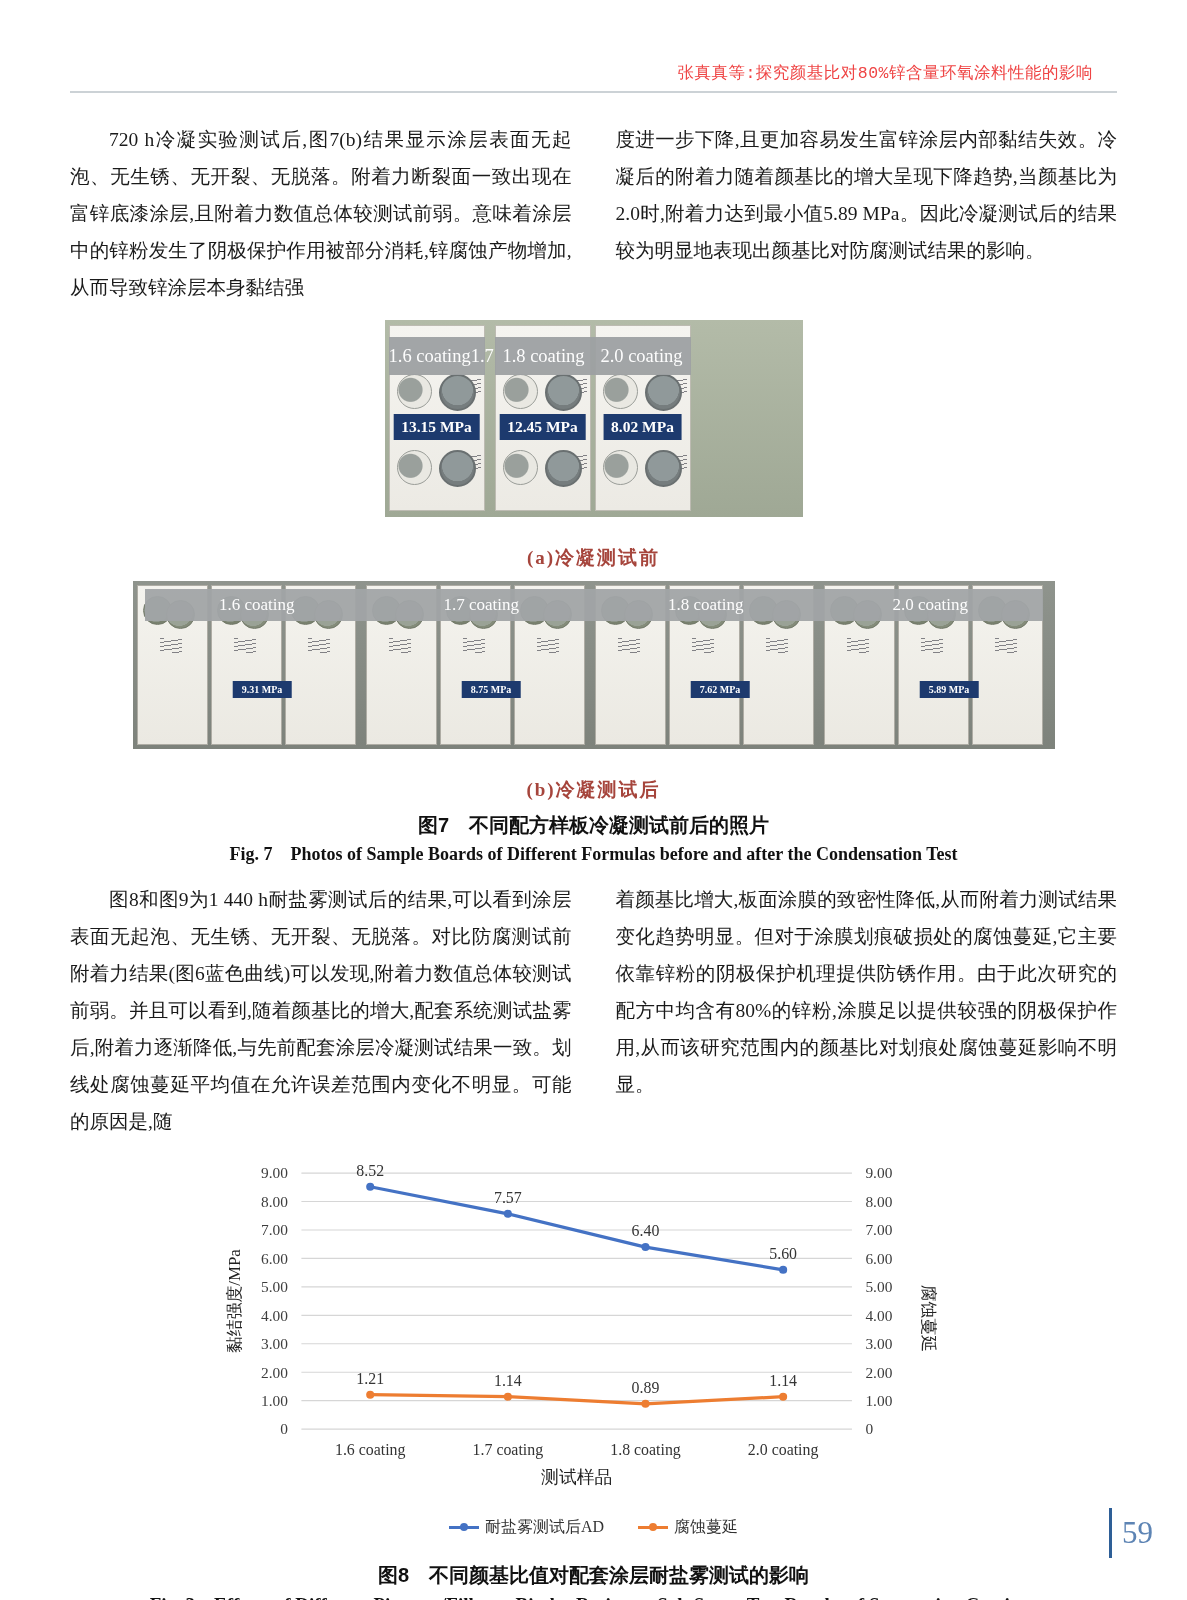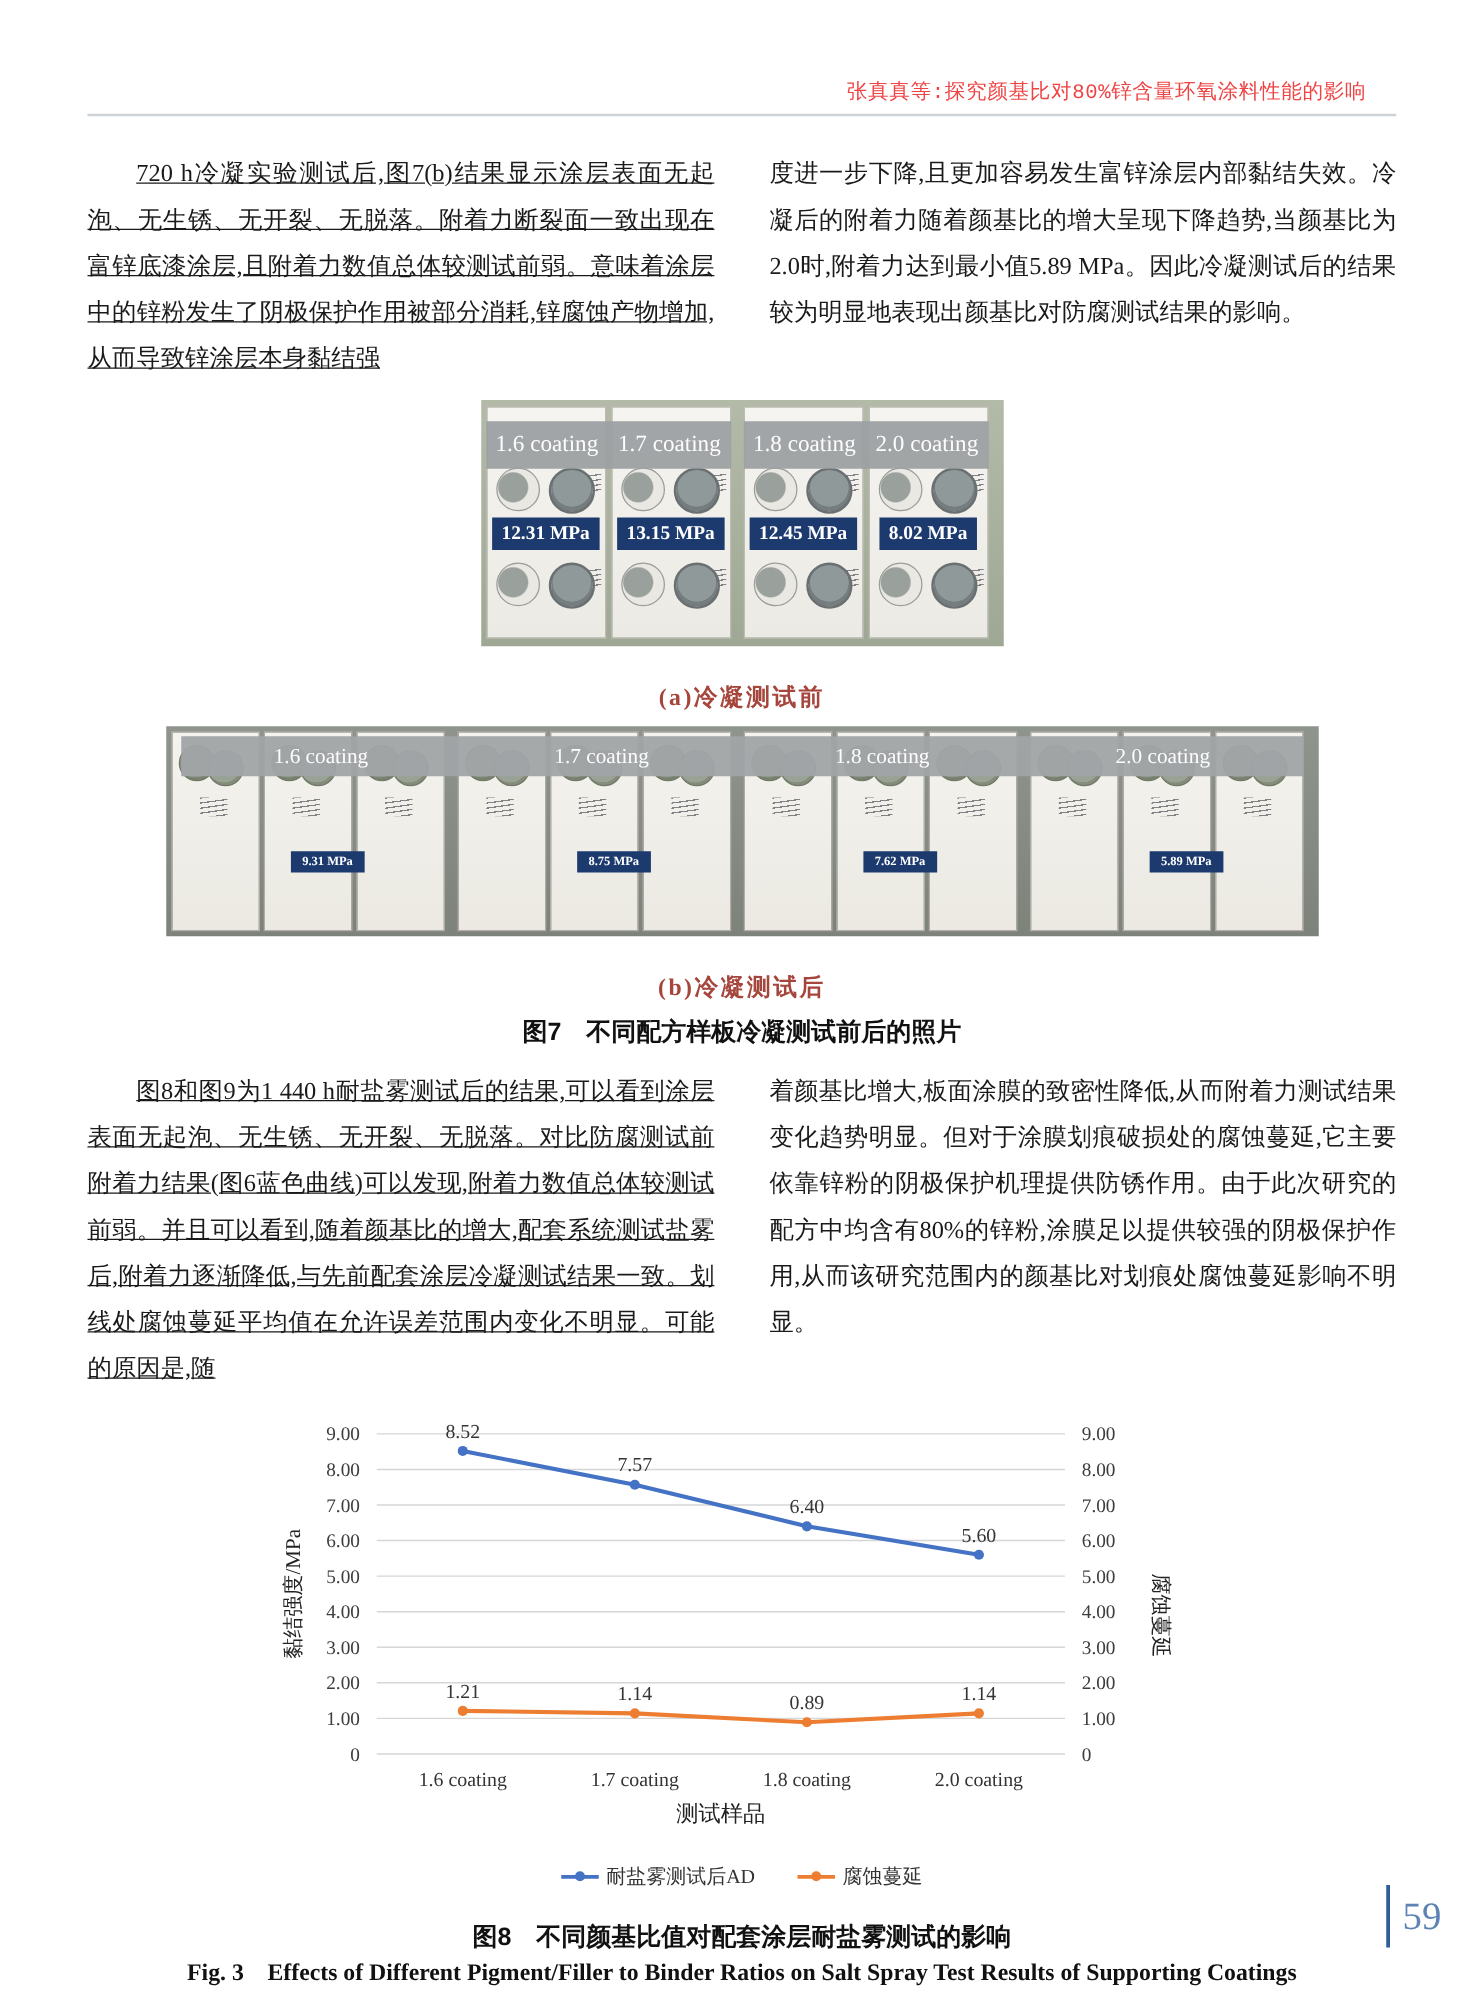--- a/index.html
+++ b/index.html
@@ -7,21 +7,21 @@
         font-family:"Liberation Serif","DejaVu Serif",serif;color:#1a1a1a;overflow:hidden;
         box-sizing:border-box;padding:62px 70px 0 70px;}
 
   
   .running-header{text-align:right;font-size:16.5px;color:#ef4444;letter-spacing:.5px;padding-right:24px;font-family:Liberation Mono, monospace;}
   .header-rule{border:none;border-top:2px solid #ccd2d6;margin:7px 0 0 0;}
 
   
   .two-col{display:flex;gap:44px;margin-top:28px;}
   .two-col p{flex:1;margin:0;font-size:19.5px;line-height:37px;text-align:justify;}
-  .indent{text-indent:2em;text-decoration:underline;}
+  .indent{text-indent:2em;}
 
   
   .fig7{margin:14px 0 0 0;}
   .photo-a{position:relative;display:flex;gap:10px;width:418px;margin:14px auto 0 auto;
            background:linear-gradient(#b3bba8,#9fa895);padding:5px 4px 6px 4px;box-sizing:border-box;}
   .subphoto{position:relative;display:flex;gap:4px;}
   .board-a{position:relative;width:96px;height:186px;background:linear-gradient(#f5f4f0,#eceae4);
            border:1px solid #bdbbb2;box-sizing:border-box;}
   .banner{position:absolute;display:flex;z-index:2;}
   .banner-a{top:12px;left:0;right:0;height:38px;background:rgba(157,160,162,.95);}
@@ -102,33 +102,20 @@
             <div class="spotrow row1">
               <div class="spot pulled"></div>
               <div class="spot dolly"></div>
             </div>
             <div class="spotrow row2">
               <div class="spot pulled"></div>
               <div class="spot dolly"></div>
             </div>
             <div class="scribble sc1"></div>
             <div class="scribble sc2"></div>
-            <div class="chip chip-a">12.31 MPa</div>
-          </div>
-          <div class="board-a">
-            <div class="spotrow row1">
-              <div class="spot pulled"></div>
-              <div class="spot dolly"></div>
-            </div>
-            <div class="spotrow row2">
-              <div class="spot pulled"></div>
-              <div class="spot dolly"></div>
-            </div>
-            <div class="scribble sc1"></div>
-            <div class="scribble sc2"></div>
             <div class="chip chip-a">13.15 MPa</div>
           </div>
           <div class="banner banner-a">
             <div class="bcell">1.6 coating</div>
             <div class="bcell">1.7 coating</div>
           </div>
         </div>
         <div class="subphoto">
           <div class="board-a">
             <div class="spotrow row1">
@@ -239,20 +226,21 @@
         <div class="banner banner-b">
           <div class="bcell">1.6 coating</div>
           <div class="bcell">1.7 coating</div>
           <div class="bcell">1.8 coating</div>
           <div class="bcell">2.0 coating</div>
         </div>
       </div>
     <div class="photo-caption">(b)冷凝测试后</div>
     <figcaption>
       <div class="cap-zh"><span>图7</span><span class="cap-gap"></span><span>不同配方样板冷凝测试前后的照片</span></div>
+      <div class="cap-en"><span>Fig. 7</span><span class="cap-gap"></span><span>Photos of Sample Boards of Different Formulas before and after the Condensation Test</span></div>
     </figcaption>
   </figure>
 
   <section class="two-col" style="margin-top:16px">
     <p class="indent">图8和图9为1 440 h耐盐雾测试后的结果,可以看到涂层表面无起泡、无生锈、无开裂、无脱落。对比防腐测试前附着力结果(图6蓝色曲线)可以发现,附着力数值总体较测试前弱。并且可以看到,随着颜基比的增大,配套系统测试盐雾后,附着力逐渐降低,与先前配套涂层冷凝测试结果一致。划线处腐蚀蔓延平均值在允许误差范围内变化不明显。可能的原因是,随</p>
     <p>着颜基比增大,板面涂膜的致密性降低,从而附着力测试结果变化趋势明显。但对于涂膜划痕破损处的腐蚀蔓延,它主要依靠锌粉的阴极保护机理提供防锈作用。由于此次研究的配方中均含有80%的锌粉,涂膜足以提供较强的阴极保护作用,从而该研究范围内的颜基比对划痕处腐蚀蔓延影响不明显。</p>
   </section>
 
   <figure class="fig8">
     <div class="chart-wrap">

